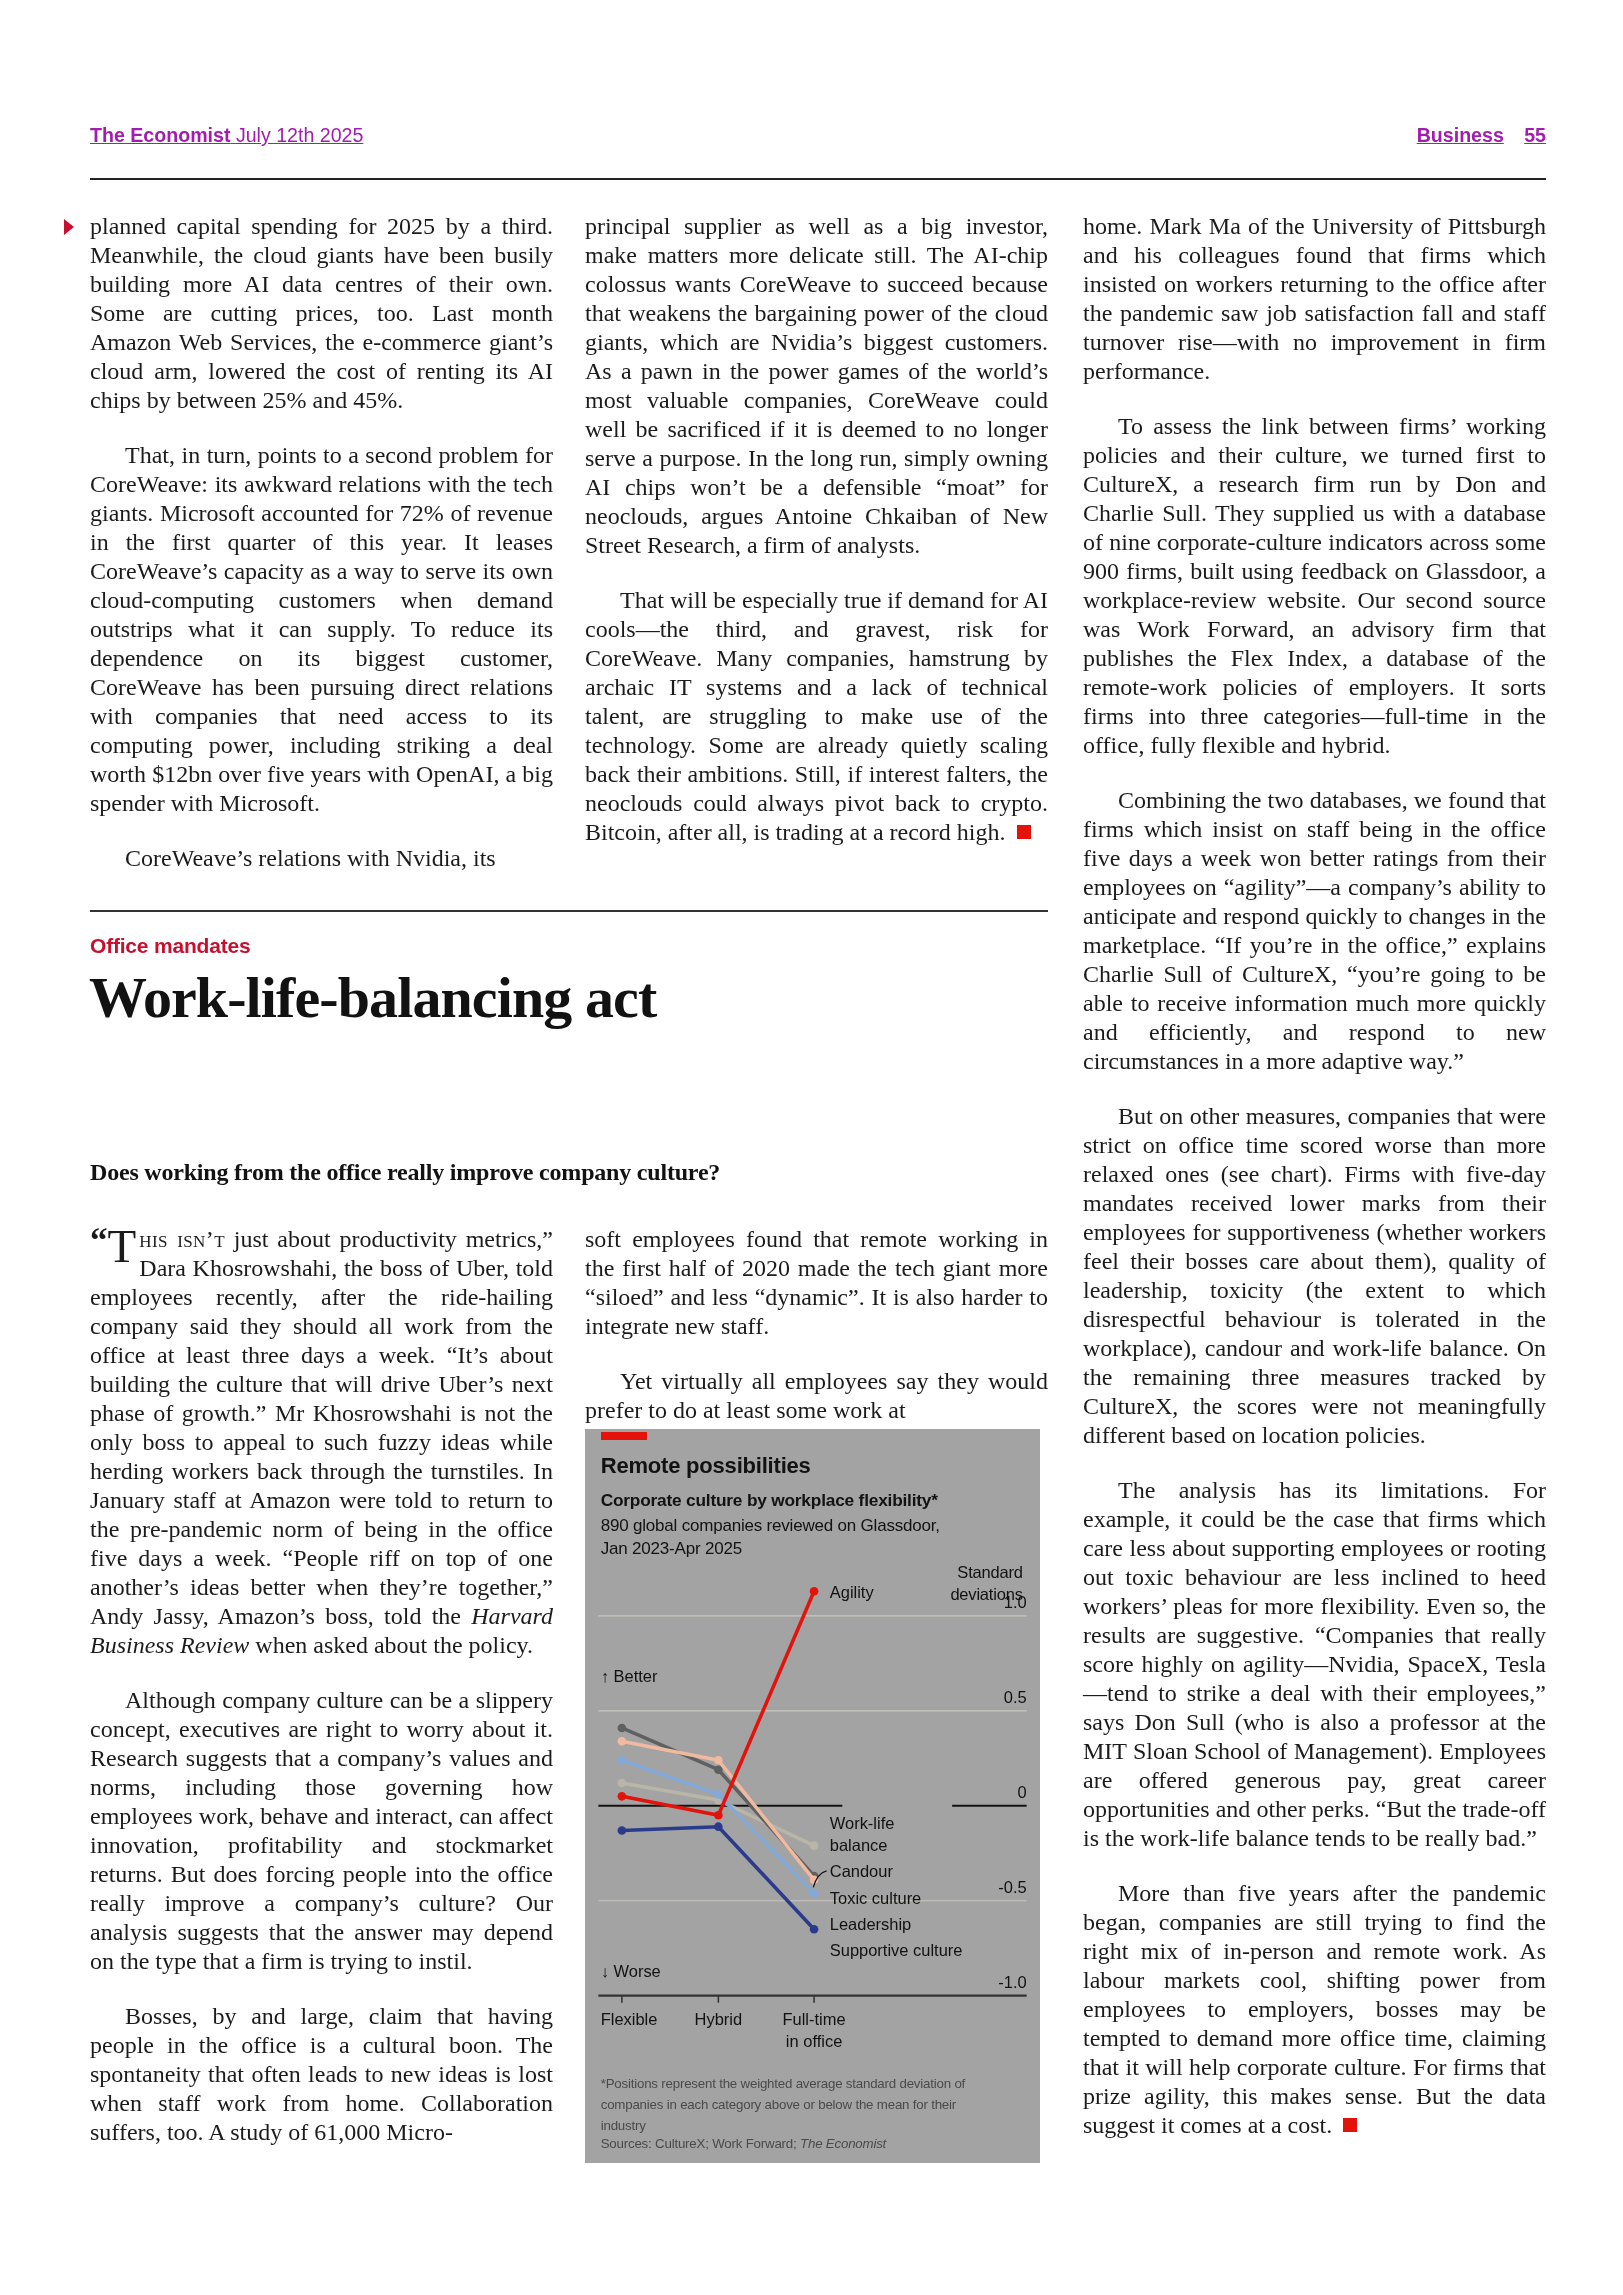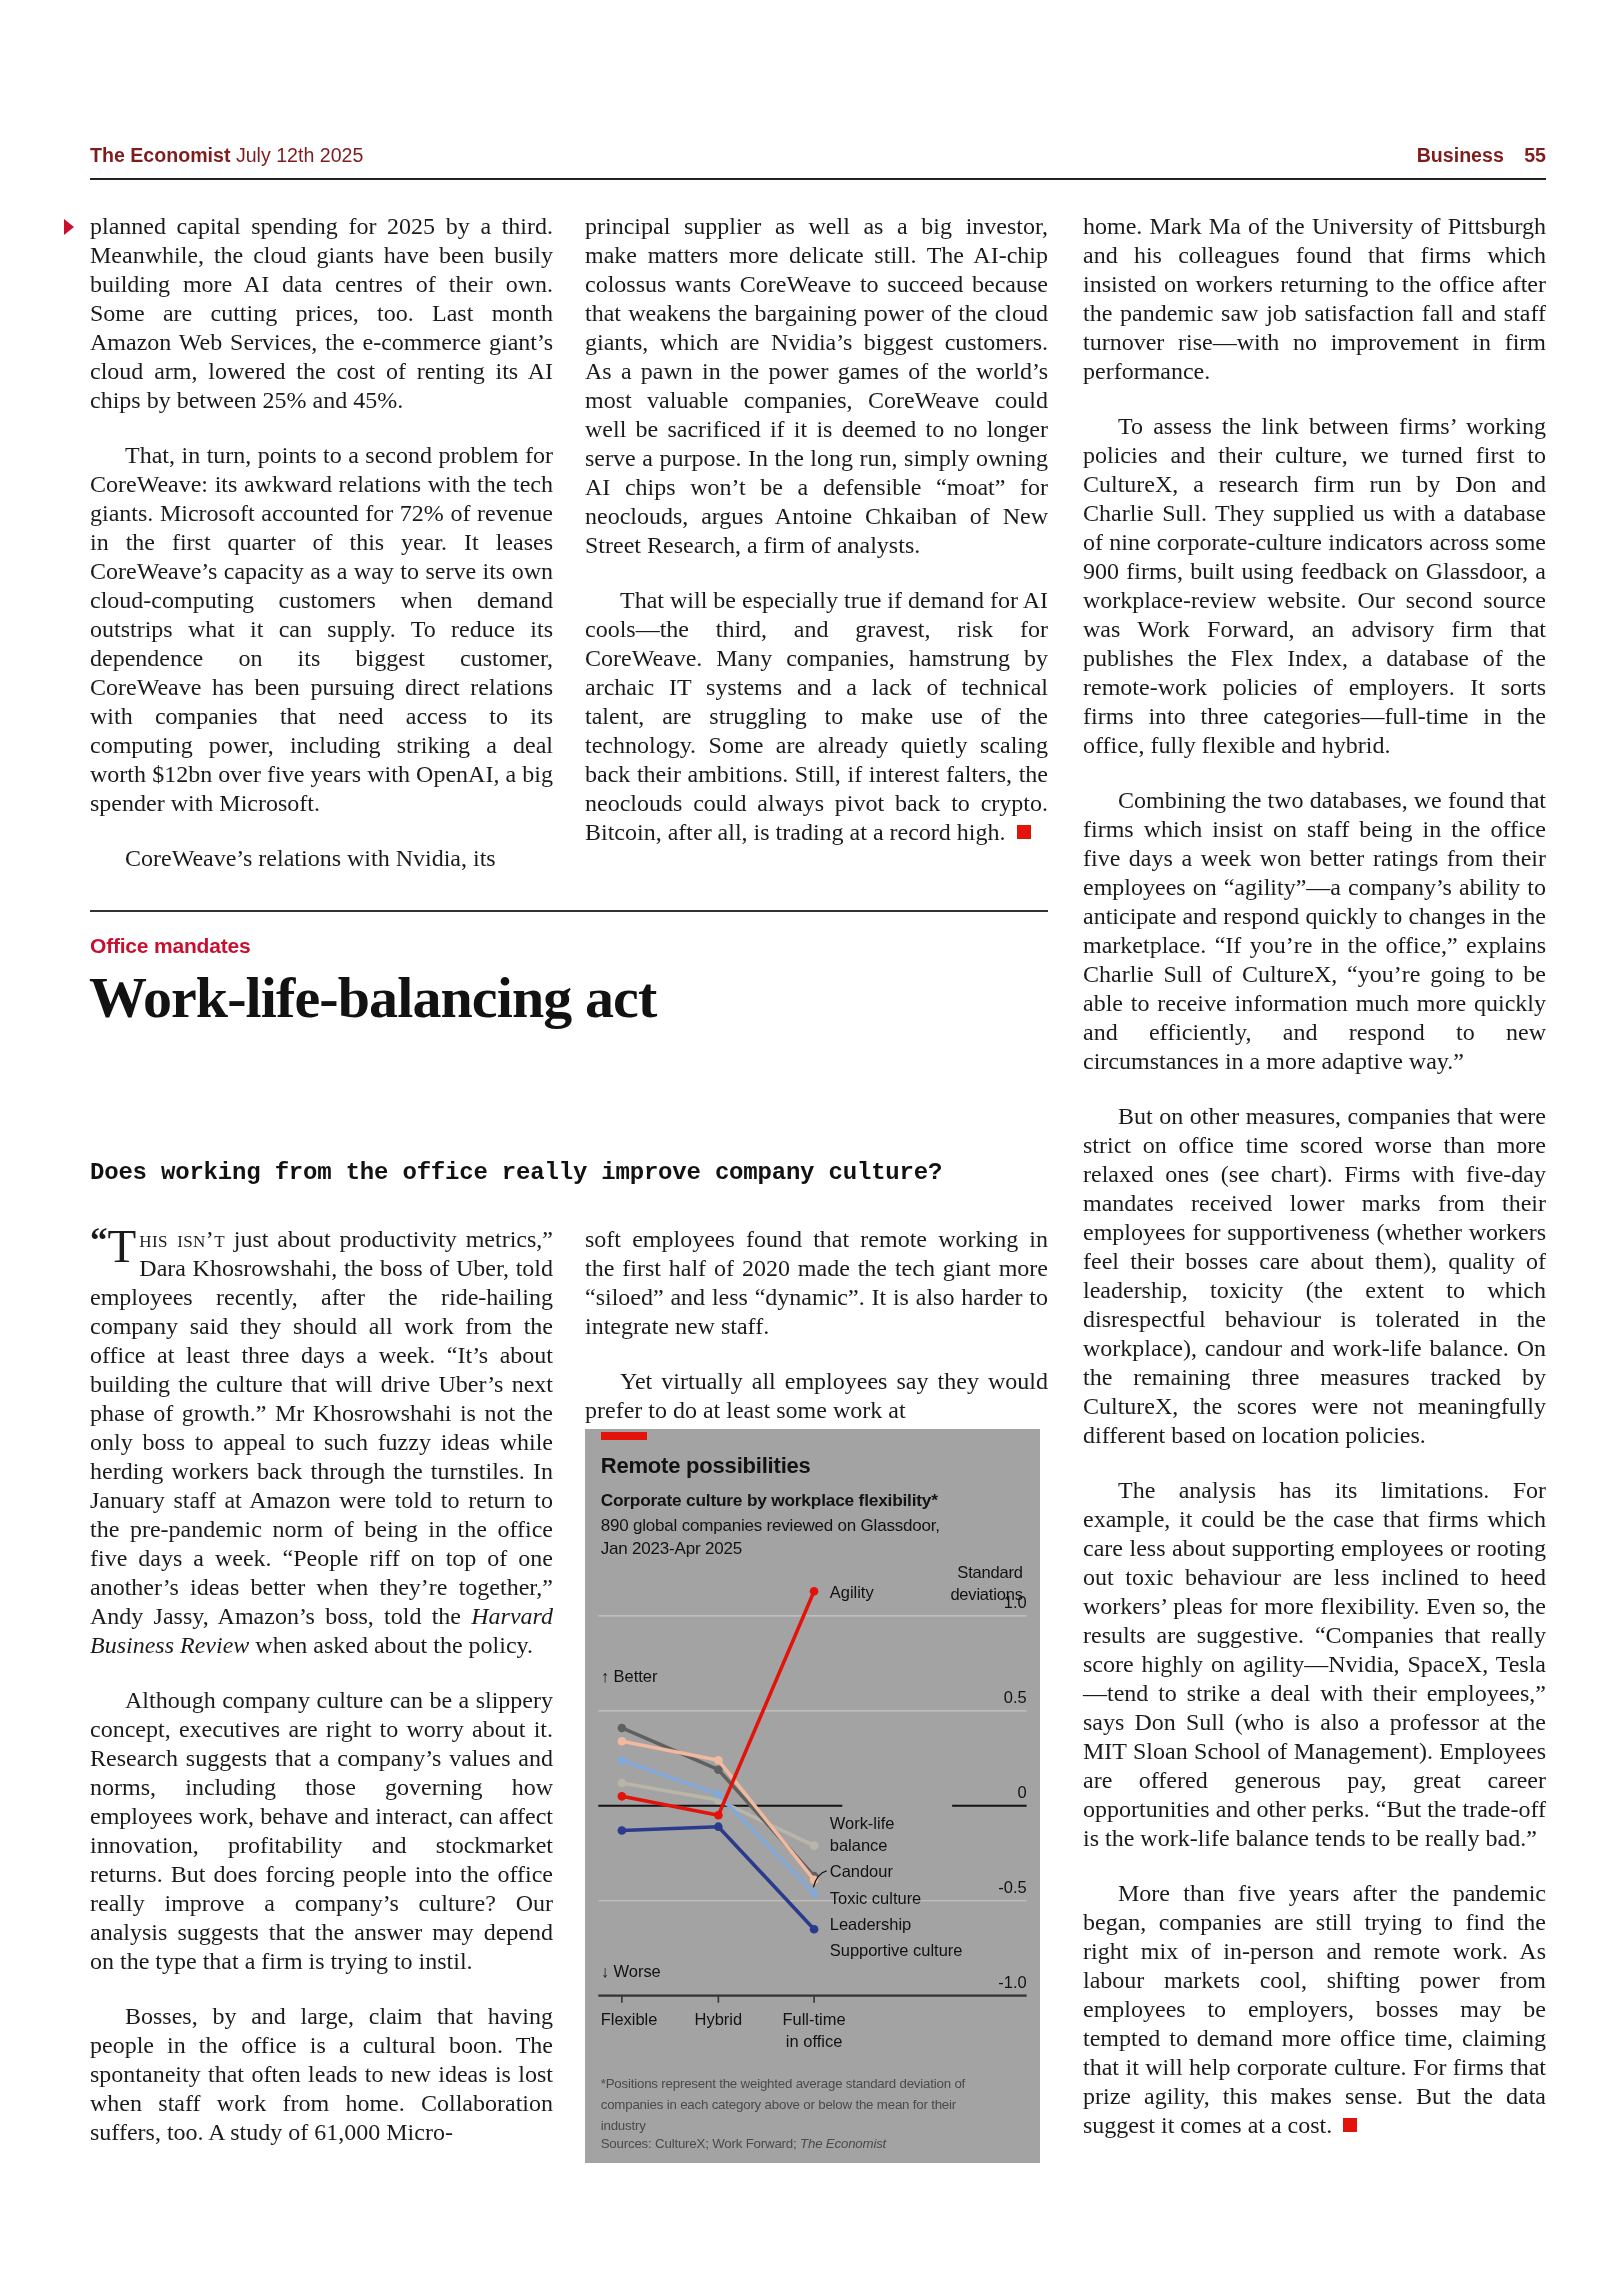--- a/index.html
+++ b/index.html
@@ -1,36 +1,36 @@
 <!DOCTYPE html>
 <html style="font-size:12.6px"><head>
 <meta charset="utf-8">
 <style>
   * { box-sizing: border-box; margin: 0; padding: 0; }
   html, body { width: 1623px; height: 2295px; background: #ffffff; overflow: hidden; }
   body { position: relative; font-family: "Liberation Serif", "DejaVu Serif", serif; color: #1b1b1b; }
 
-  .runhead { position: absolute; top: 144px; font-family: "Liberation Sans", sans-serif; font-size: 19.6px; color: #7f1d1d; }
+  .runhead { position: absolute; top: 124px; font-family: "Liberation Sans", sans-serif; font-size: 19.6px; color: #a21caf; text-decoration: underline; }
   .runhead.left { left: 90px; }
   .runhead.right { right: 77px; }
   .runhead b { font-weight: bold; }
   .runhead .pg { margin-left: 20.4px; font-weight: bold; }
   .toprule { position: absolute; left: 90px; top: 178px; width: 1456px; height: 2.4px; background: #222; }
 
   .col { position: absolute; width: 463px; font-size: 24px; line-height: 29px; text-align: justify; hyphens: manual; }
   .col p { text-indent: 0; }
   .col p.ind { text-indent: 35px; margin-top: 26px; }
   .sc { font-variant: small-caps; letter-spacing: 0.4px; }
   .end-mark { display: inline-block; width: 14px; height: 14px; background: #e3120b; margin-left: 11px; vertical-align: 0.8px; }
   .cont-arrow { position: absolute; left: 64px; top: 219px; width: 0; height: 0; border-top: 8.6px solid transparent; border-bottom: 8.6px solid transparent; border-left: 10.2px solid #c8102e; }
 
   .midrule { position: absolute; left: 90px; top: 910px; width: 958px; height: 1.6px; background: #333; }
   .rubric { position: absolute; left: 90px; top: 934px; font-family: "Liberation Sans", sans-serif; font-weight: bold; font-size: 21px; color: #c8102e; letter-spacing: -0.2px; }
   .headline { position: absolute; left: 89px; top: 964px; font-family: "Liberation Serif", serif; font-weight: bold; font-size: 58px; letter-spacing: -0.9px; color: #121212; }
-  .standfirst { position: absolute; left: 90px; top: 1159px; font-family: Liberation Mono, monospace; font-weight: bold; font-size: 24px; color: #121212; letter-spacing: -0.2px; }
+  .standfirst { position: absolute; left: 90px; top: 1159px; font-family: Liberation Serif, serif; font-weight: bold; font-size: 24px; color: #121212; letter-spacing: -0.2px; }
 
   .dropcap { font-size: 47px; line-height: 39px; float: left; margin: 1.6px 3.1px -3.1px 0; }
   .dropq { font-size: 35px; line-height: 28px; float: left; margin-right: 0px; margin-top: 1.6px; font-weight: bold; }
 
   .chart { position: absolute; left: 585px; top: 1429px; width: 455px; height: 734px; background: #a3a3a3; font-family: "Liberation Sans", sans-serif; color: #121212; }
   .chart .redtab { position: absolute; left: 15.7px; top: 3.1px; width: 46px; height: 7.9px; background: #e3120b; }
   .chart .title { position: absolute; left: 15.7px; top: 23.6px; font-size: 22px; font-weight: bold; letter-spacing: -0.2px; }
   .chart .subtitle { position: absolute; left: 15.7px; top: 61px; font-size: 17.3px; font-weight: bold; letter-spacing: -0.2px; }
   .chart .desc { position: absolute; left: 15.7px; top: 85px; width: 345px; font-size: 17px; line-height: 23px; letter-spacing: -0.2px; }
   .chart .unit { position: absolute; right: 17.3px; top: 132px; width: 94px; text-align: right; font-size: 16.5px; line-height: 22px; letter-spacing: -0.2px; }

